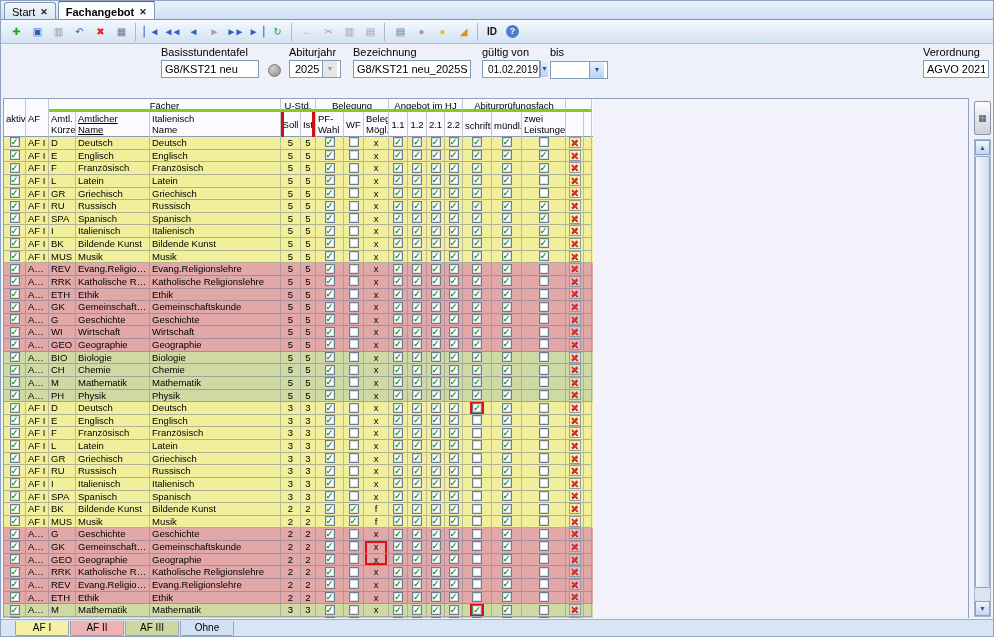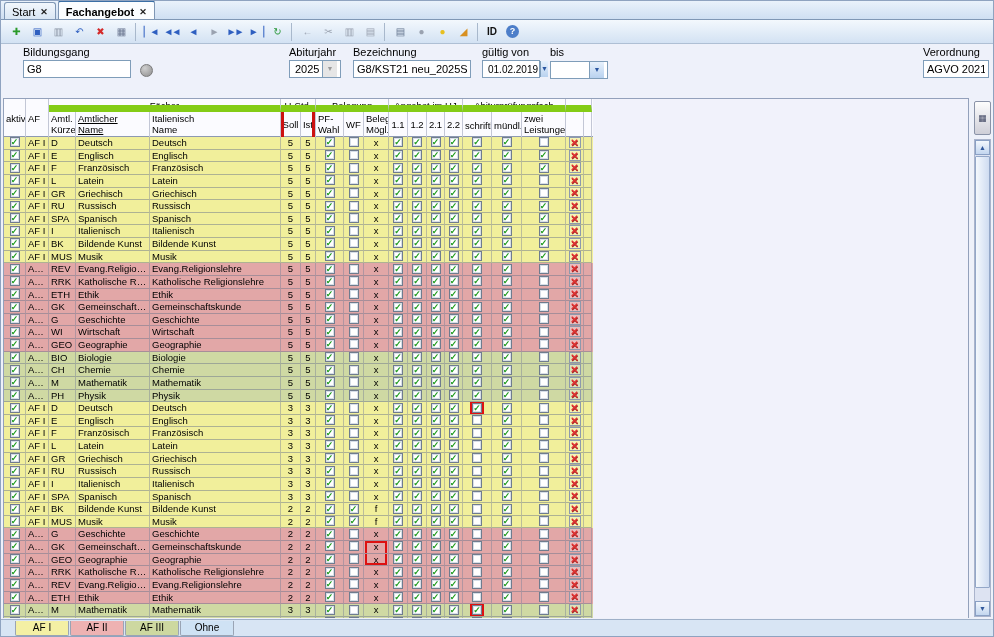--- a/index.html
+++ b/index.html
@@ -37,21 +37,21 @@
   .carrow.disabled { background:#e6e6e6; color:#9a9a9a; }
   .kgbox { position:relative; width:288px; height:32px; border:1px solid #7f9db9; background:#fff; font-size:11px; padding:1px 16px 1px 3px; }
   .kgspin { position:absolute; right:0; top:0; width:14px; height:100%; display:flex; flex-direction:column; justify-content:space-between; }
   .kgspin div { height:13px; background:linear-gradient(#eaf2fc,#bdd5f0); border:1px solid #7f9db9; color:#2b56a0; font-size:6px; text-align:center; line-height:12px; }
 
   
   .tablewrap { position:absolute; left:2px; top:97px; width:966px; height:520px; background:#f1f2fb; border:1px solid #93a1bb; border-bottom:none; }
   .grid { position:absolute; left:0; top:0; width:589px; height:519px; }
   .ghead { position:relative; width:589px; height:38px; background:#fbfbff; border-bottom:1px solid #8d99b2; font-size:9.5px; }
   .hcell { position:absolute; border-right:1px solid #c3c7d6; color:#000; line-height:11px; padding:1px 2px; overflow:hidden; }
-  .hgroup { text-align:center; border-bottom:7px solid #84cc16; }
+  .hgroup { text-align:center; border-bottom:3px solid #84cc16; }
   .hspan2 { display:flex; align-items:center; }
   .redbarL::before, .redbarR::after { content:""; position:absolute; top:0; bottom:0; width:3px; background:#cc1111; }
   .redbarL::before { left:0; }
   .redbarR::after { right:0; }
   .gbody { position:relative; width:589px; height:481px; overflow:hidden; background:#f1f2fb; }
   .grow { display:flex; height:12.63px; width:589px; }
   .gc { height:100%; border-right:1px solid rgba(120,128,150,.45); border-bottom:1px solid rgba(110,118,140,.5);
     font-size:9.5px; line-height:12px; padding:0 2px; white-space:nowrap; overflow:hidden; text-overflow:ellipsis; position:relative; }
   .ctr { text-align:center; padding:0; }
   .cb { display:inline-block; width:10px; height:10px; background:#fff; border:1px solid #6f7c8e; box-shadow:inset 0 0 0 1px #d7dee8;
@@ -171,23 +171,23 @@
         </div>
       </div>
       <div class="tbsep"></div>
       <div class="tbbtn idbtn">ID</div>
       <div class="tbbtn helpbtn">
         <span>?</span>
       </div>
     </div>
 
   <div class="formpanel">
-    <div class="fld" style="left:22px; top:2px;">
-      <label>Bildungsgang</label>
-      <input style="width: 108px;" value="G8">
+    <div class="fld" style="left:160px; top:2px;">
+      <label>Basisstundentafel</label>
+      <input style="width: 98px;" value="G8/KST21 neu">
       <span class="circ"></span>
     </div>
     <div class="fld" style="left:288px; top:2px;">
       <label>Abiturjahr</label>
       <span class="combo" style="width:52px">
         <span class="cval">2025</span>
         <span class="carrow disabled">▼</span>
       </span>
     </div>
     <div class="fld" style="left:352px; top:2px;">

